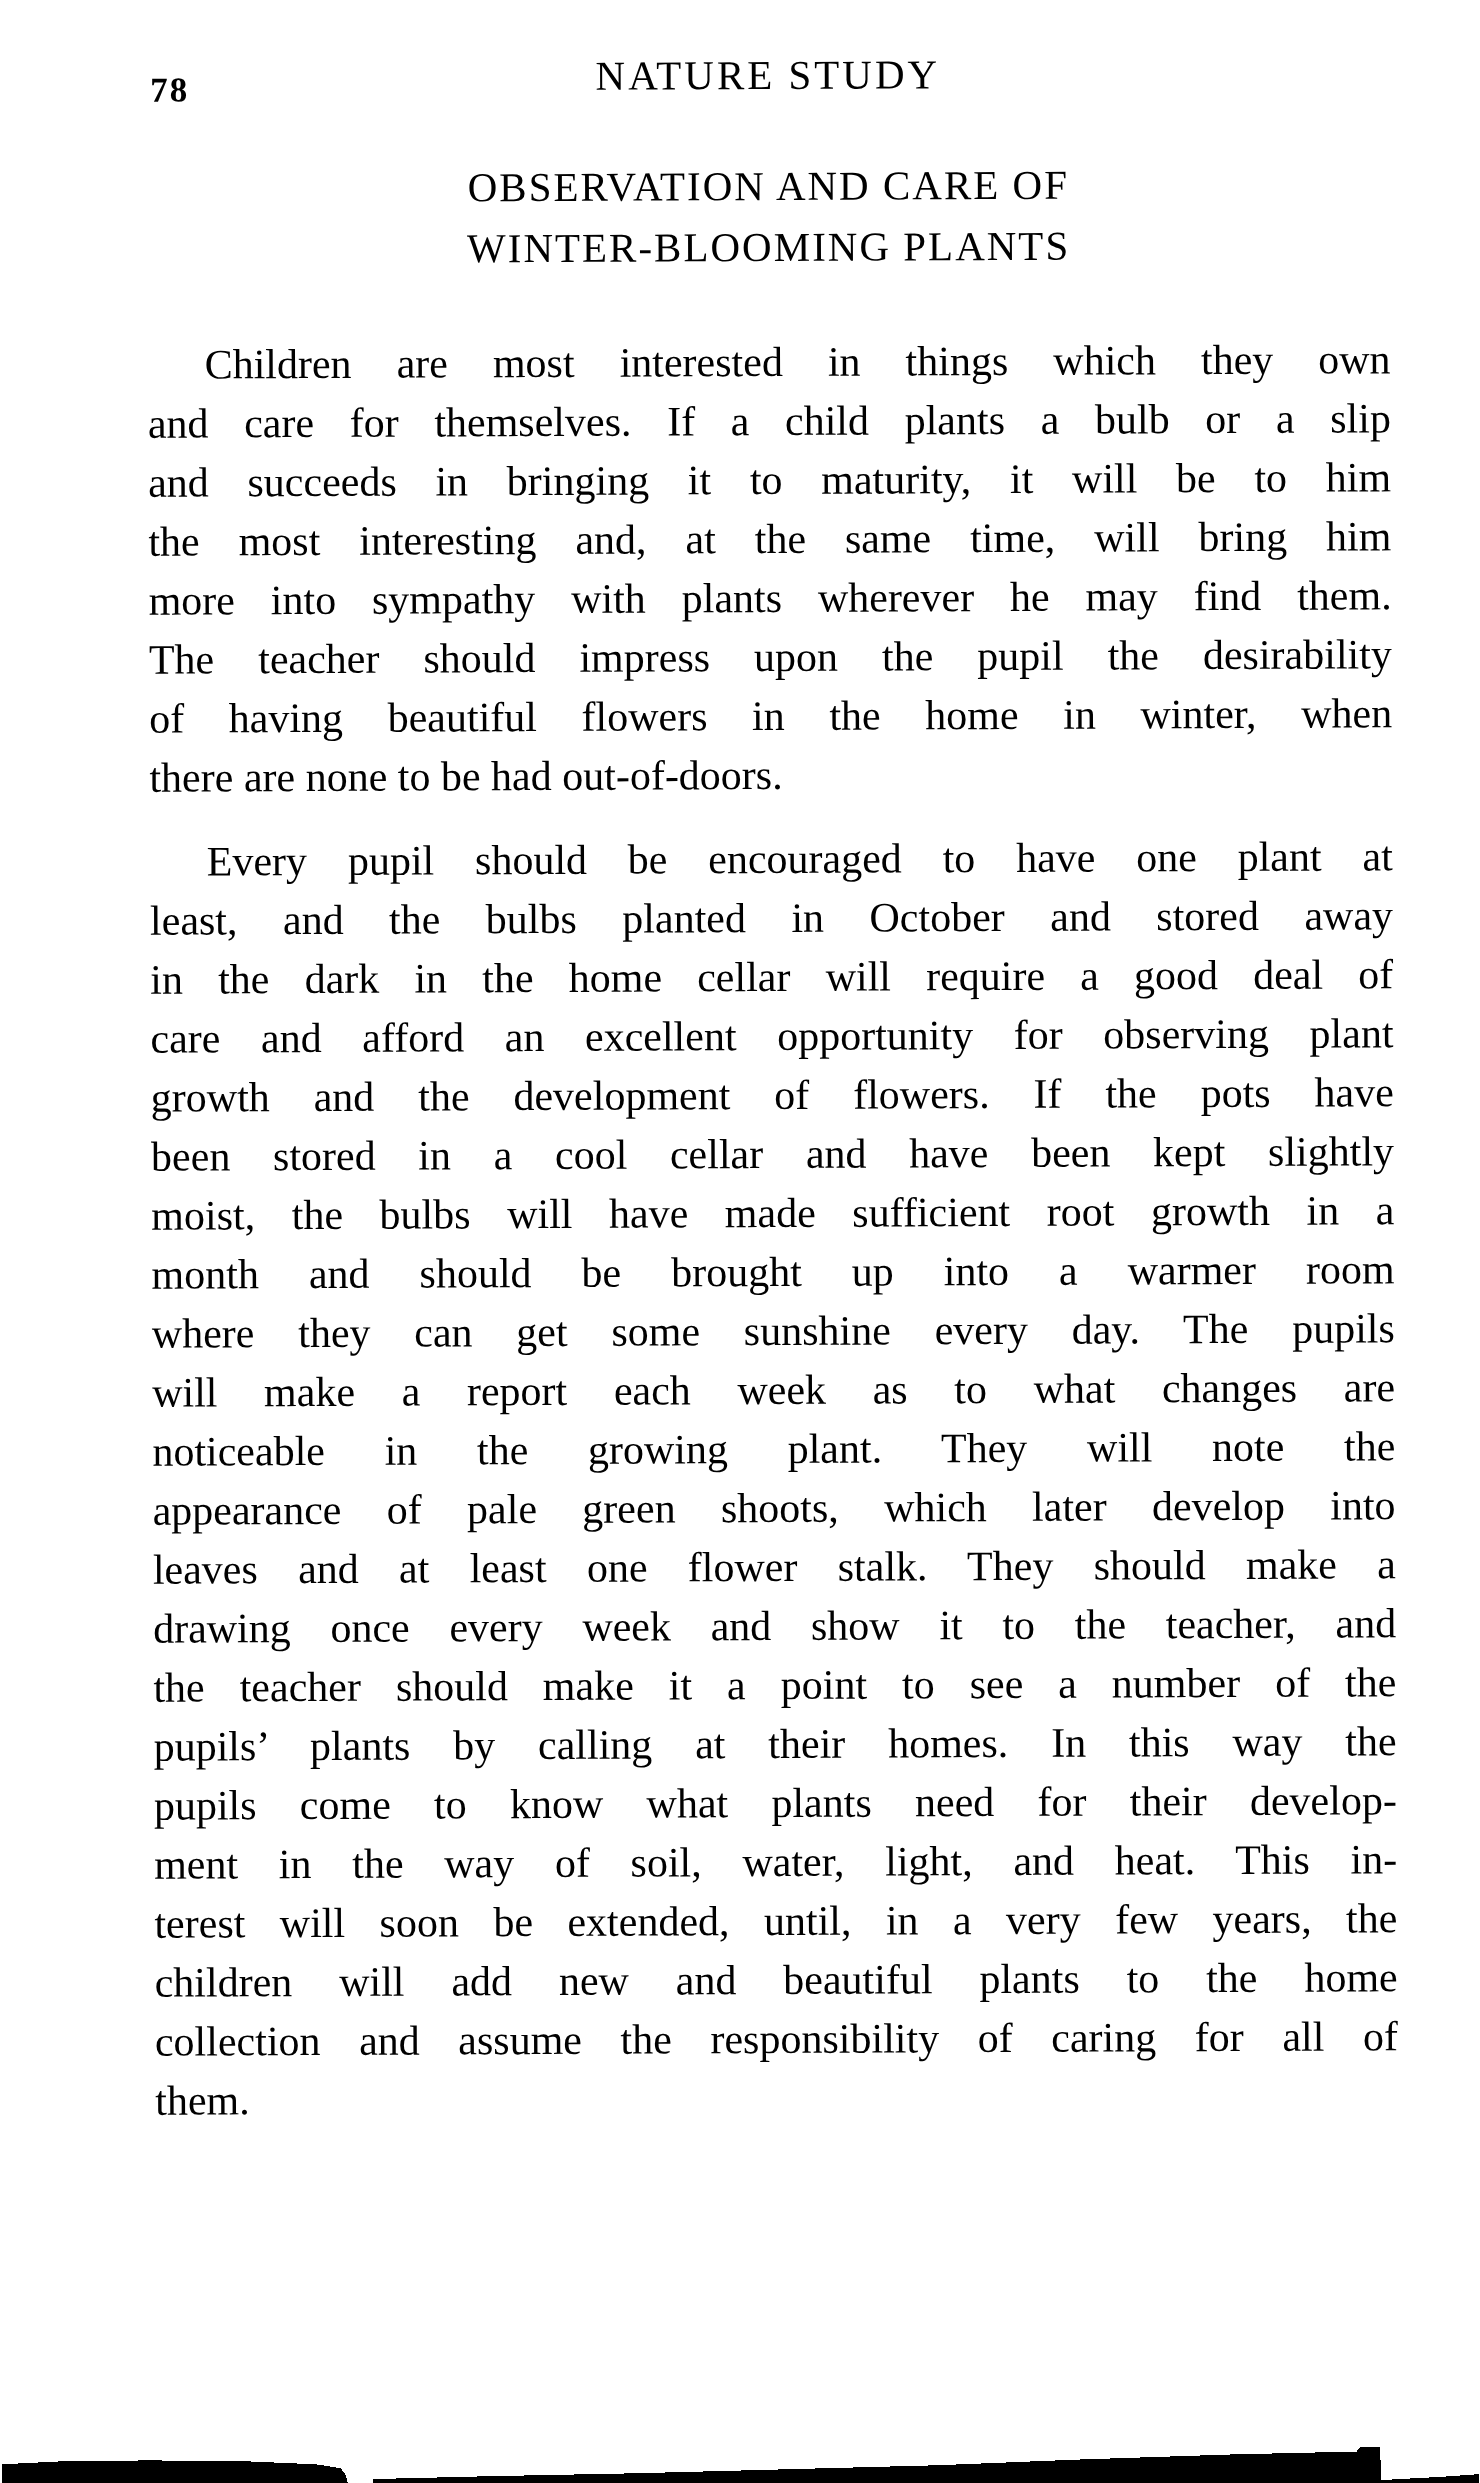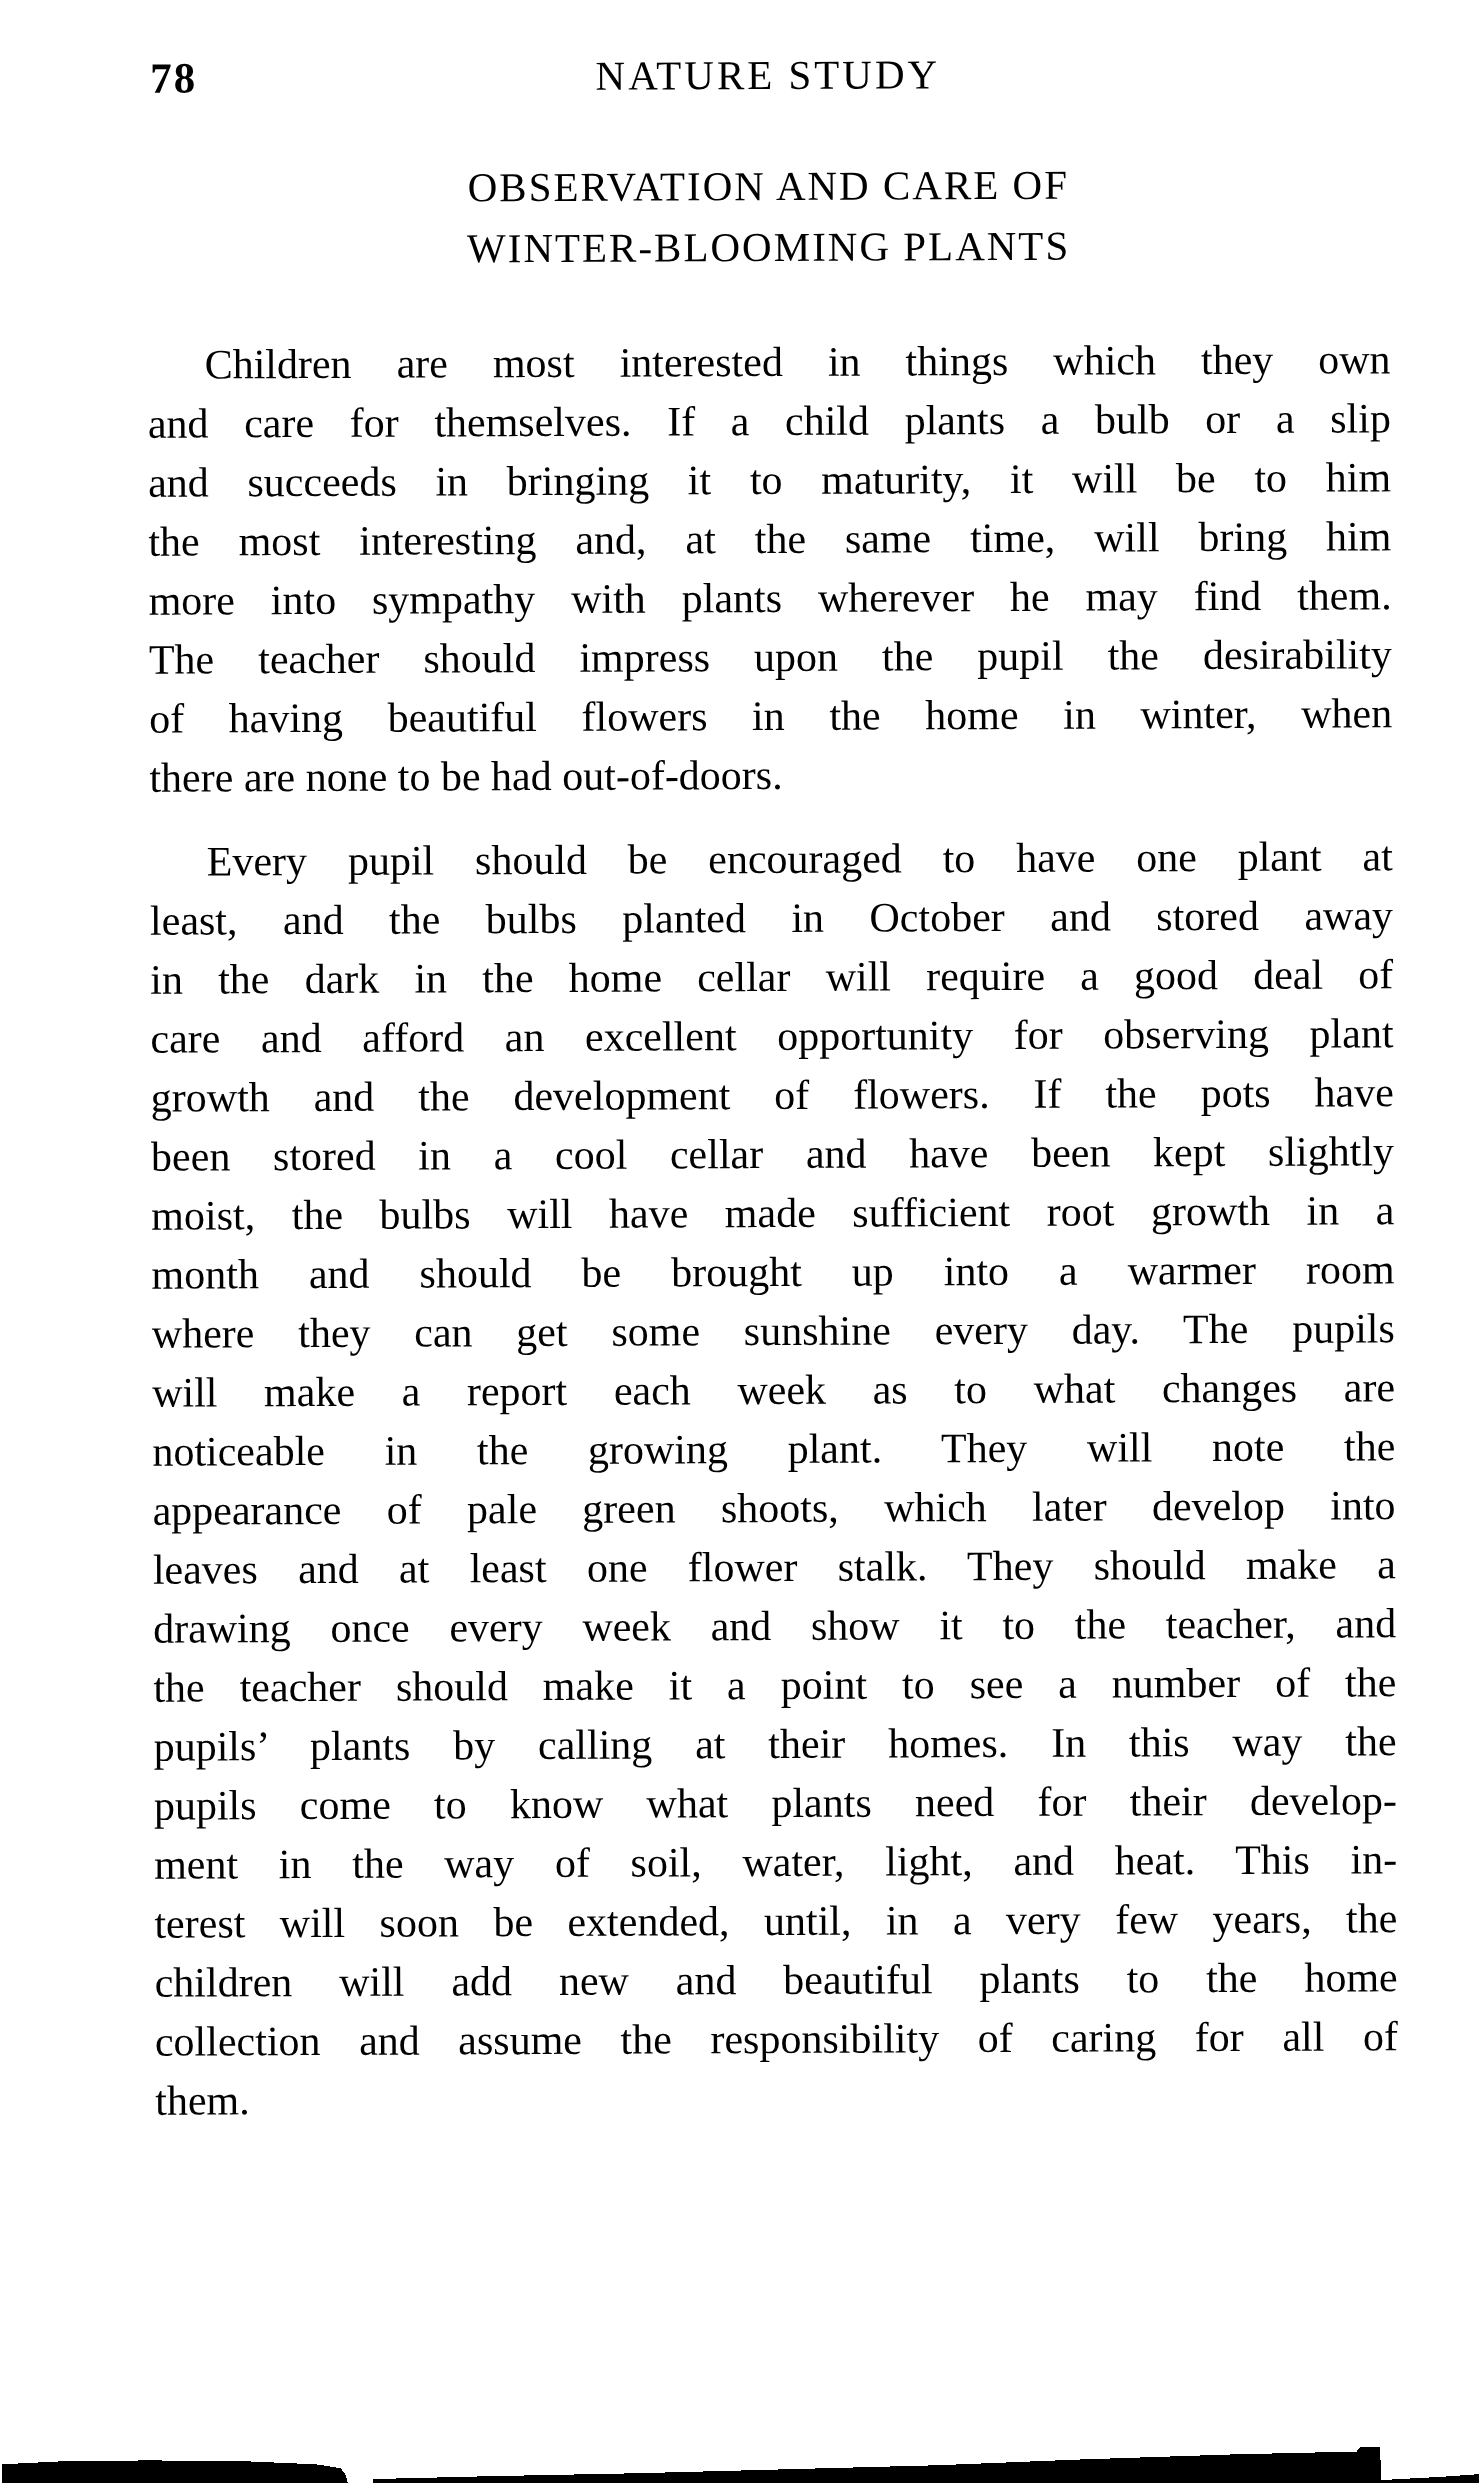--- a/index.html
+++ b/index.html
@@ -23,22 +23,22 @@
   .running-header {
     position: absolute;
     top: 51px;
     left: 0;
     width: 100%;
     height: 49px;
   }
   .page-number {
     position: absolute;
     left: 3.9px;
-    top: 0;
-    font-size: 43px;
+    top: 12px;
+    font-size: 35px;
     line-height: 49px;
     font-weight: bold;
     letter-spacing: 2px;
   }
   .running-title {
     width: 100%;
     text-align: center;
     font-size: 41px;
     line-height: 49px;
     letter-spacing: 3px;

